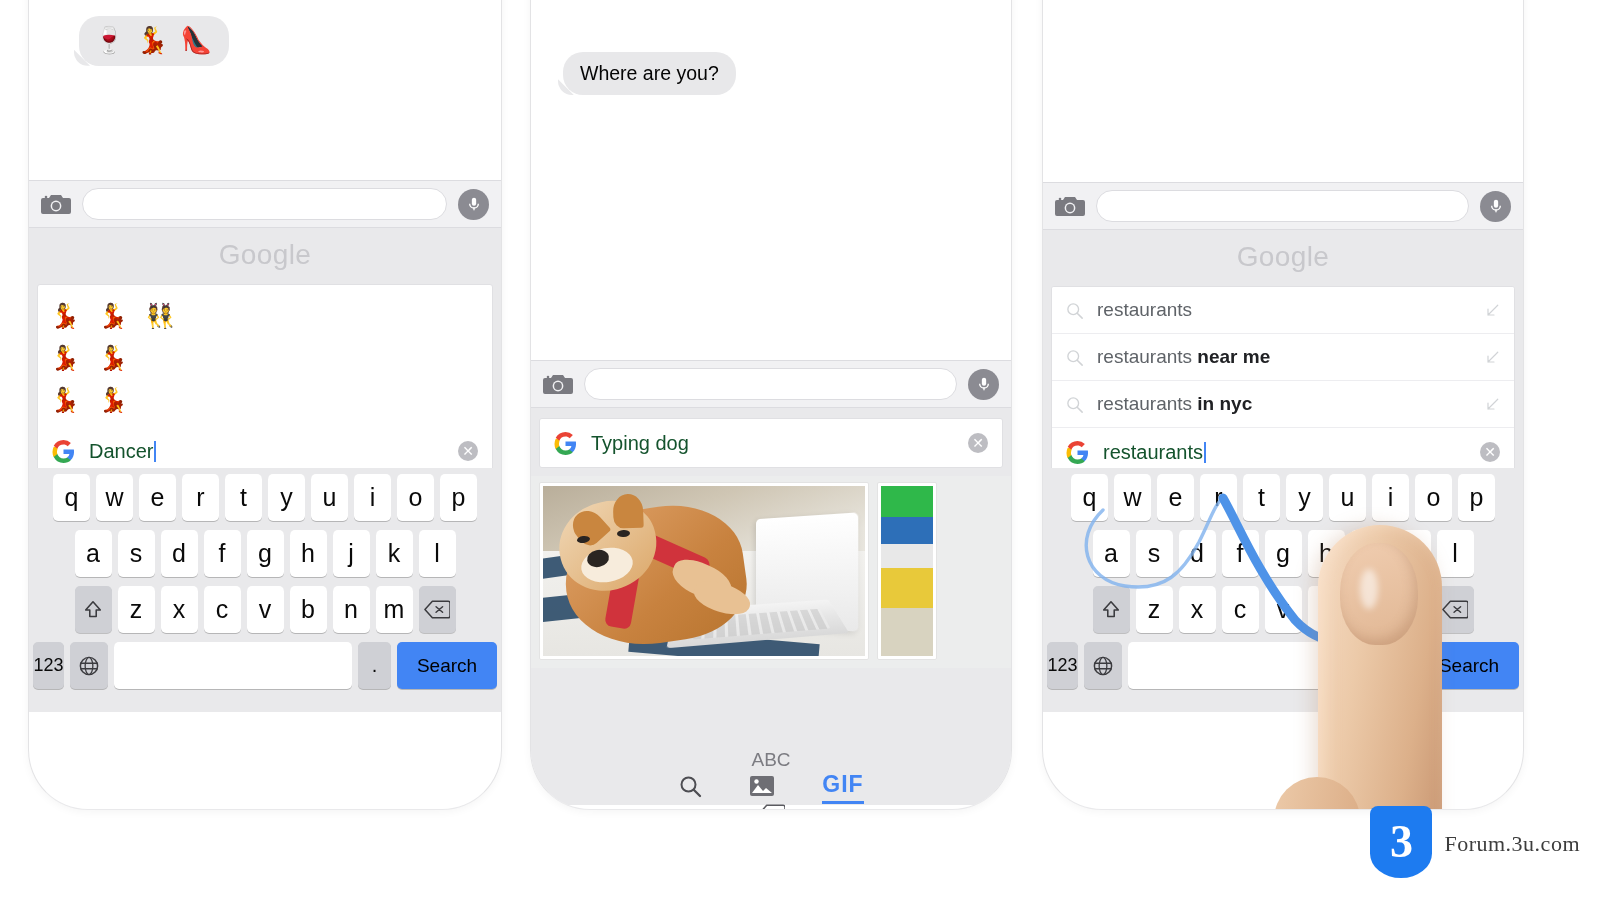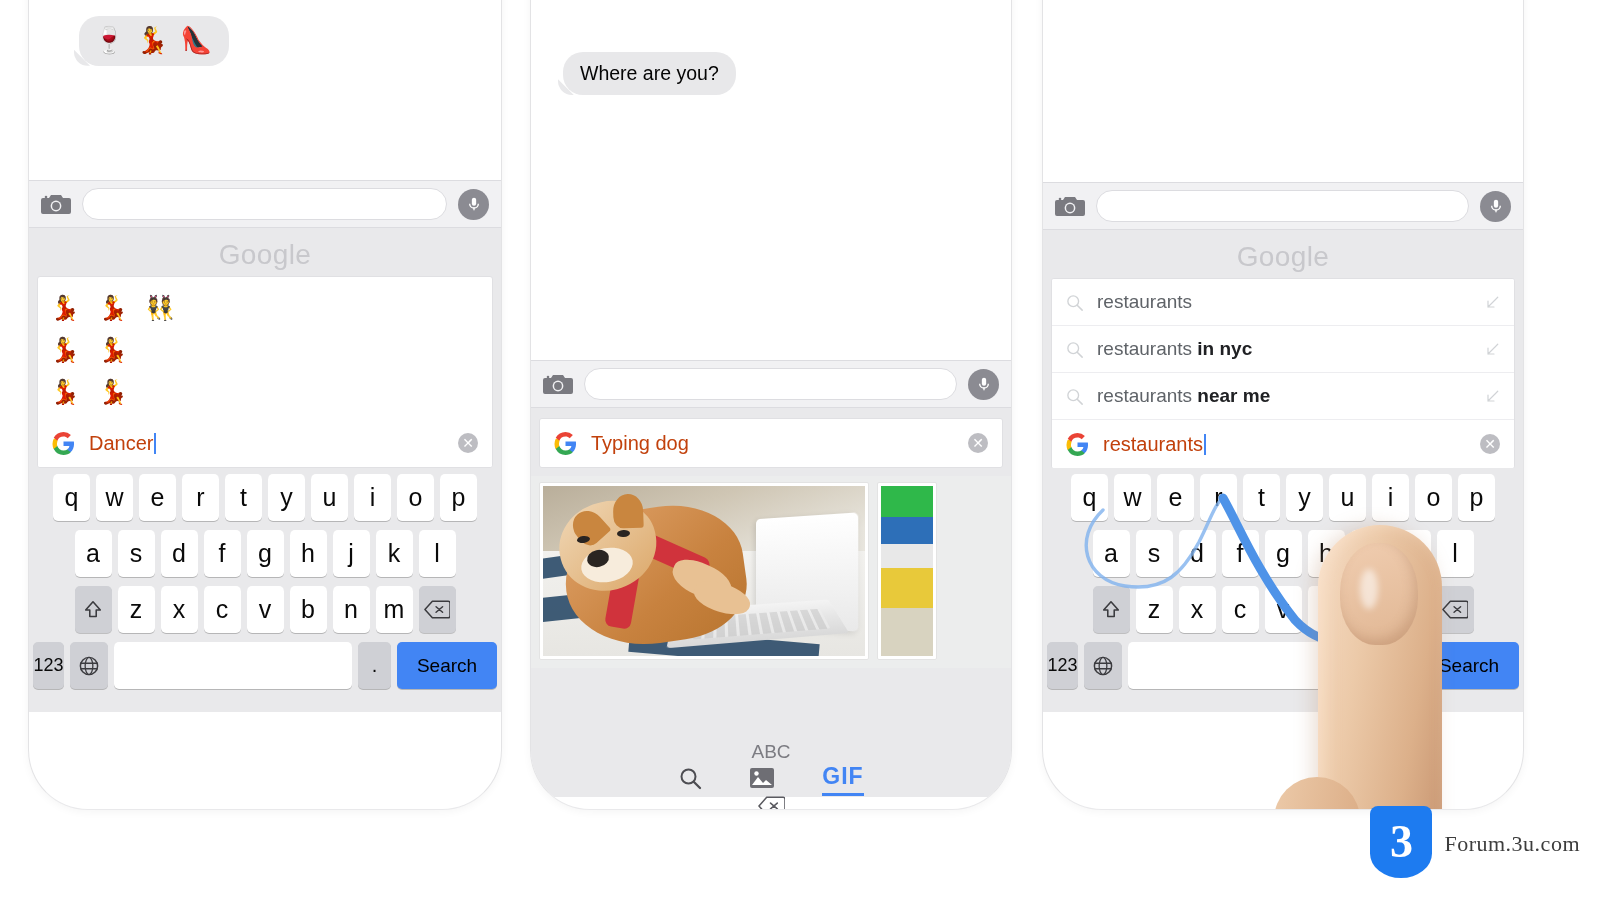--- a/index.html
+++ b/index.html
@@ -64,21 +64,21 @@
     flex:1; height:32px; background:#ffffff;
     border:1px solid #dcdce0; border-radius:17px;
   }
   .mic-btn { width:31px; height:31px; border-radius:50%; background:#8b8b92; flex:none;
              display:flex; align-items:center; justify-content:center; }
 
   
   .gpanel { position:absolute; left:0; right:0; background:#e9e9eb; }
   .glogo {
     text-align:center; color:#c8c8cc; font-size:28px; letter-spacing:.4px;
-    padding: 11px 0 5px; font-family:"Liberation Sans", sans-serif;
+    padding: 11px 0 13px; font-family:"Liberation Sans", sans-serif;
   }
 
   
   .card { background:#ffffff; margin:0 8px; border:1px solid #e0e0e3; border-radius:3px; overflow:hidden; }
   .emoji-grid { padding: 10px 12px 6px; }
   .emoji-row { display:flex; gap:18px; height:42px; align-items:center; font-size:24px; }
 
   
   .sugg {
     display:flex; align-items:center; height:47px;
@@ -89,21 +89,21 @@
   .sugg .txt b { color:#202124; font-weight:700; }
   .mag { width:17px; height:17px; flex:none; opacity:.45; }
   .arrow-nw { width:15px; height:15px; flex:none; opacity:.45; }
 
   
   .qrow {
     display:flex; align-items:center; gap:14px;
     height:48px; padding:0 14px; background:#fff;
   }
   .glyph-g { width:23px; height:23px; flex:none; }
-  .qtext { flex:1; font-size:20px; color:#c2410c; display:flex; align-items:center; }
+  .qtext { flex:1; font-size:20px; color:#14532d; display:flex; align-items:center; }
   .caret { display:inline-block; width:2px; height:21px; background:#4285f4; margin-left:1px; }
   .clearx { width:20px; height:20px; border-radius:50%; background:#bdbdc2; flex:none;
             display:flex; align-items:center; justify-content:center;
             color:#fff; font-size:14px; line-height:1; font-family:"Liberation Sans", sans-serif; }
 
   
   .kb { position:absolute; left:0; right:0; bottom:0; background:#e9e9eb; padding: 6px 4px 8px; }
   .krow { display:flex; justify-content:center; gap:6px; margin-bottom:9px; }
   .krow:last-child { margin-bottom:0; }
   .key {
@@ -357,21 +357,21 @@
         <div class="sfield"></div>
         <span class="mic-btn">
           <svg viewBox="0 0 20 20" width="18" height="18">
               <rect x="7.6" y="3" width="4.8" height="9" rx="2.4" fill="#fff"></rect>
               <path d="M5.2 9.6a4.8 4.8 0 0 0 9.6 0" stroke="#fff" stroke-width="1.5" fill="none"></path>
               <rect x="9.3" y="14" width="1.4" height="3" fill="#fff"></rect>
             </svg>
         </span>
       </div>
 
-      <div class="gpanel" style="top:408px;bottom:12px;">
+      <div class="gpanel" style="top:408px;bottom:4px;">
         <div class="card" style="margin:10px 8px 0;">
           <div class="qrow">
             <span class="glyph-g">
               <svg viewBox="0 0 24 24" width="23" height="23">
                   <path fill="#4285F4" d="M23 12.3c0-.8-.1-1.6-.2-2.3H12v4.5h6.2a5.3 5.3 0 0 1-2.3 3.5v2.9h3.7c2.2-2 3.4-5 3.4-8.6z"></path>
                   <path fill="#34A853" d="M12 24c3.1 0 5.7-1 7.6-2.8l-3.7-2.9c-1 .7-2.3 1.1-3.9 1.1-3 0-5.5-2-6.4-4.7H1.8v3A12 12 0 0 0 12 24z"></path>
                   <path fill="#FBBC05" d="M5.6 14.7a7.2 7.2 0 0 1 0-4.6v-3H1.8a12 12 0 0 0 0 10.6l3.8-3z"></path>
                   <path fill="#EA4335" d="M12 4.8c1.7 0 3.2.6 4.4 1.7l3.3-3.3A11.6 11.6 0 0 0 12 0 12 12 0 0 0 1.8 6.1l3.8 3C6.5 6.4 9 4.8 12 4.8z"></path>
                 </svg>
             </span>
@@ -484,35 +484,35 @@
                 </svg>
             </span>
           </div>
           <div class="sugg">
             <span class="mag">
               <svg viewBox="0 0 20 20" width="17" height="17">
                   <circle cx="8.5" cy="8.5" r="6.3" fill="none" stroke="#9aa0a6" stroke-width="1.6"></circle>
                   <path d="M13.2 13.2L19 19" stroke="#9aa0a6" stroke-width="1.8" stroke-linecap="round"></path>
                 </svg>
             </span>
-            <span class="txt"><span>restaurants </span><b>in nyc</b></span>
+            <span class="txt"><span>restaurants </span><b>near me</b></span>
             <span class="arrow-nw">
               <svg viewBox="0 0 20 20" width="15" height="15">
                   <path d="M17 3L4 16M4 16h8M4 16V8" stroke="#9aa0a6" stroke-width="1.6" fill="none" stroke-linecap="round" stroke-linejoin="round"></path>
                 </svg>
             </span>
           </div>
           <div class="sugg">
             <span class="mag">
               <svg viewBox="0 0 20 20" width="17" height="17">
                   <circle cx="8.5" cy="8.5" r="6.3" fill="none" stroke="#9aa0a6" stroke-width="1.6"></circle>
                   <path d="M13.2 13.2L19 19" stroke="#9aa0a6" stroke-width="1.8" stroke-linecap="round"></path>
                 </svg>
             </span>
-            <span class="txt"><span>restaurants </span><b>near me</b></span>
+            <span class="txt"><span>restaurants </span><b>in nyc</b></span>
             <span class="arrow-nw">
               <svg viewBox="0 0 20 20" width="15" height="15">
                   <path d="M17 3L4 16M4 16h8M4 16V8" stroke="#9aa0a6" stroke-width="1.6" fill="none" stroke-linecap="round" stroke-linejoin="round"></path>
                 </svg>
             </span>
           </div>
           <div class="qrow">
             <span class="glyph-g">
               <svg viewBox="0 0 24 24" width="23" height="23">
                   <path fill="#4285F4" d="M23 12.3c0-.8-.1-1.6-.2-2.3H12v4.5h6.2a5.3 5.3 0 0 1-2.3 3.5v2.9h3.7c2.2-2 3.4-5 3.4-8.6z"></path>

